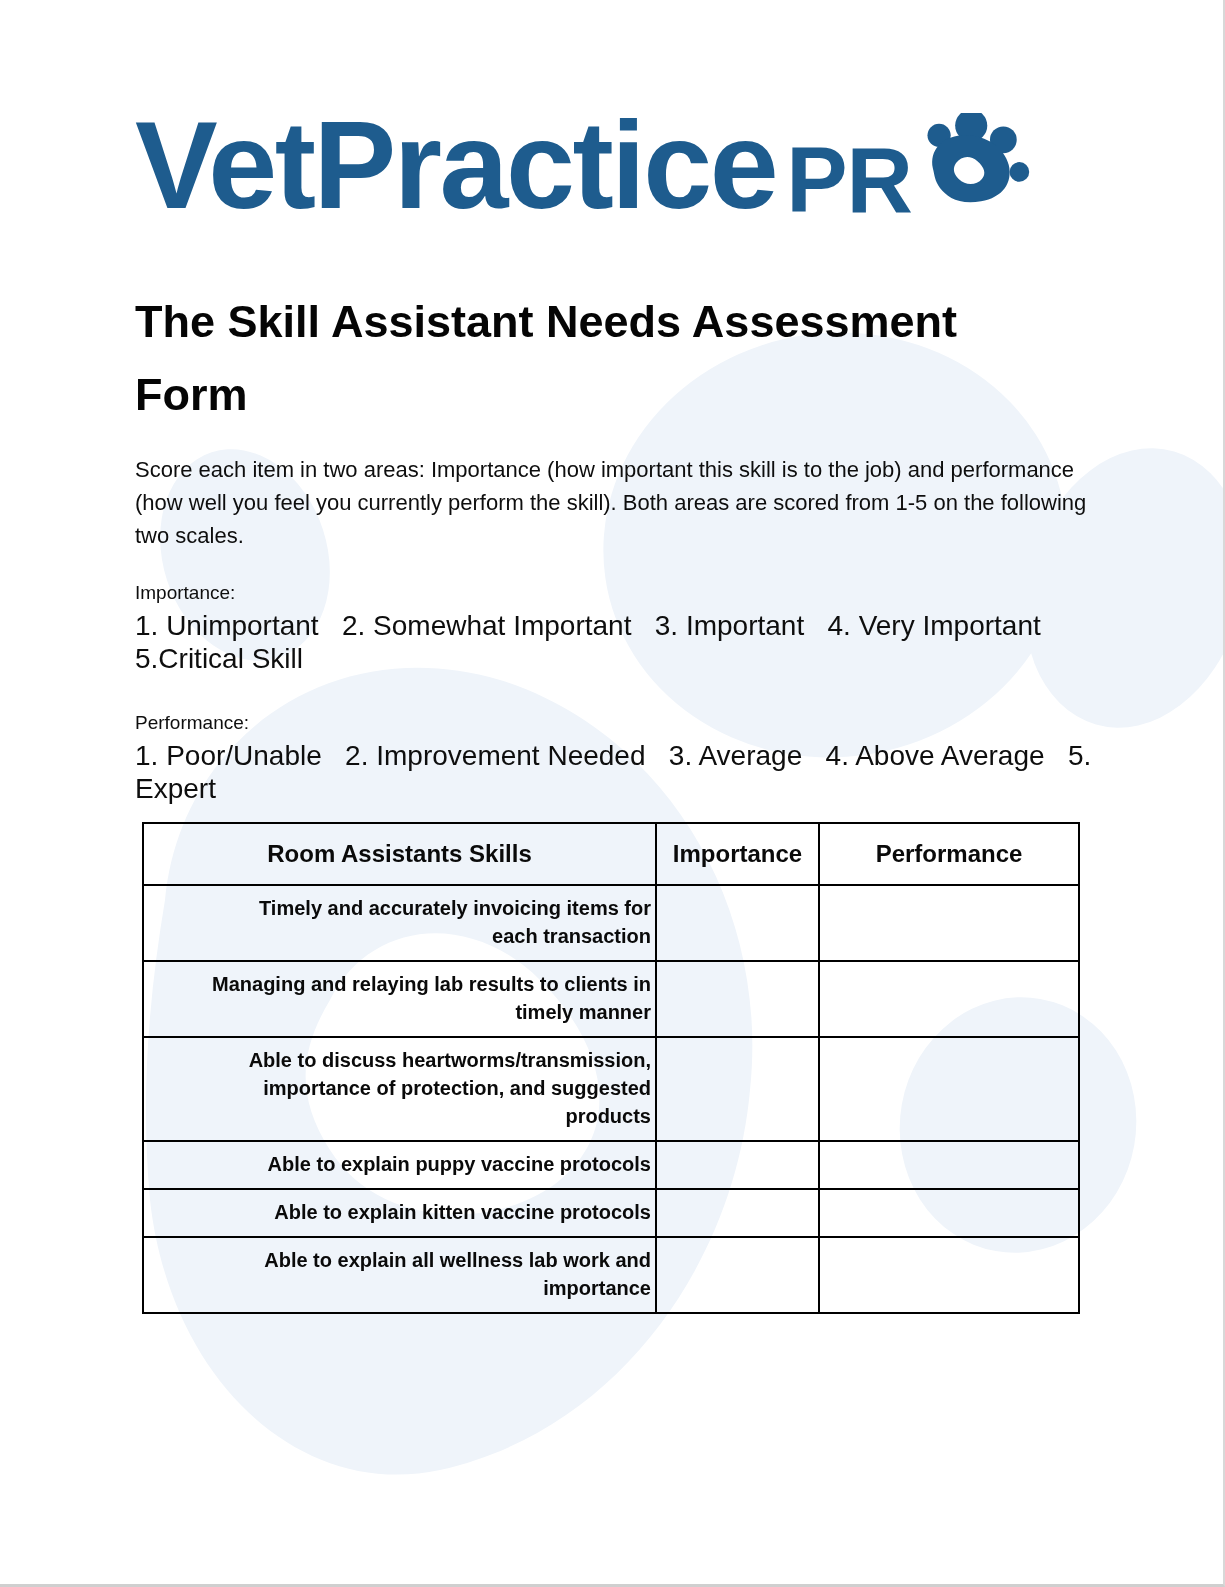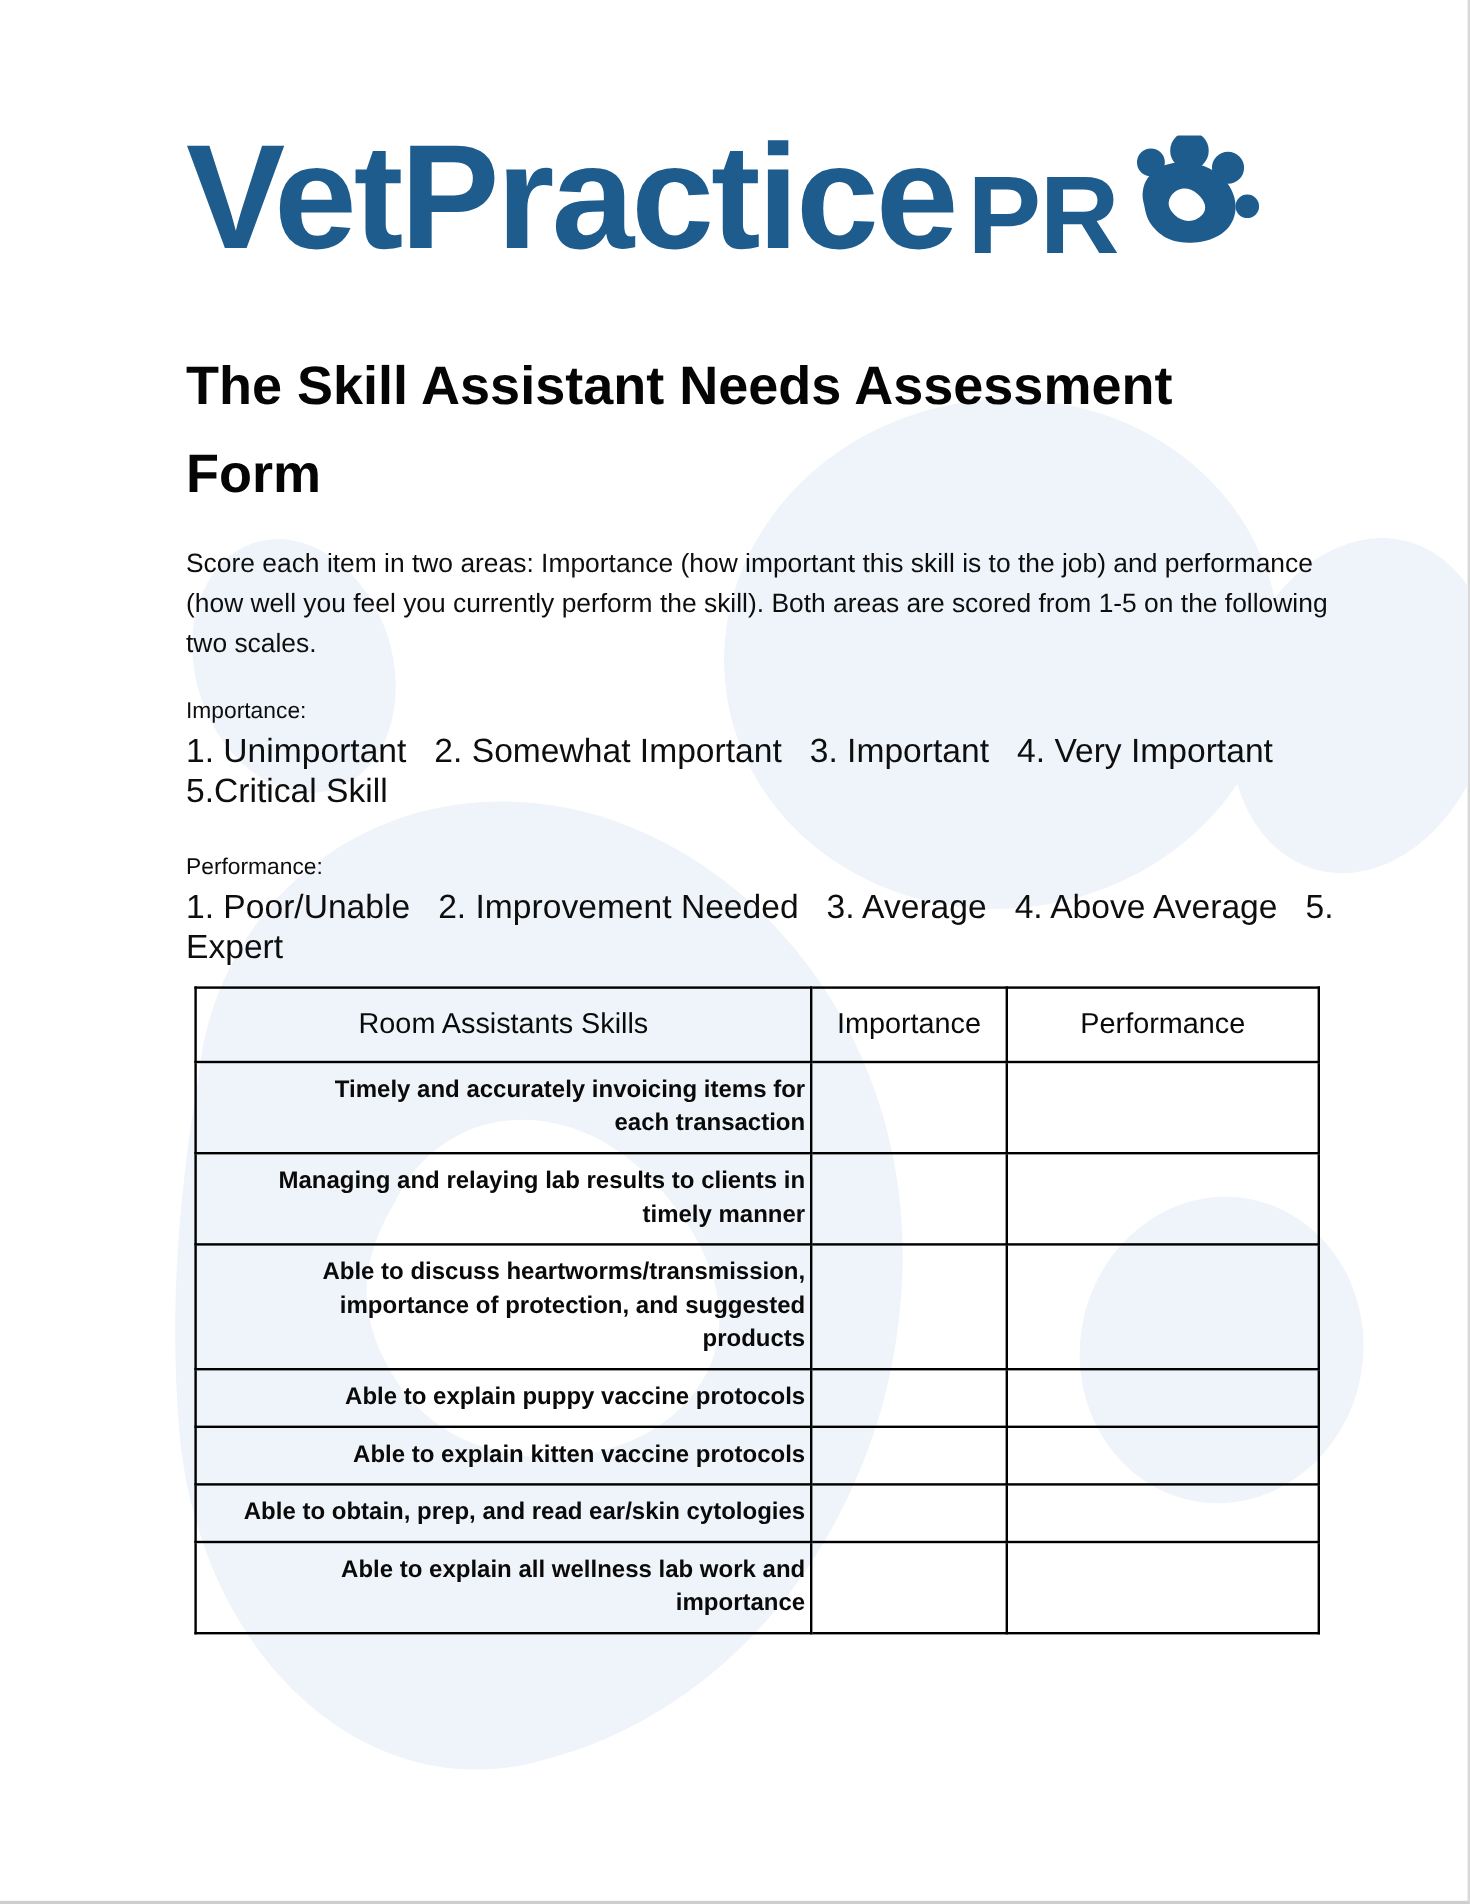--- a/index.html
+++ b/index.html
@@ -3,21 +3,21 @@
 <meta charset="utf-8">
 <style>
   html,body { margin:0; padding:0; background:#ffffff; }
   .page {
     position:relative; width:1225px; height:1587px; box-sizing:border-box;
     background:#ffffff; overflow:hidden;
     border-right:2px solid #d8d8d8; border-bottom:3px solid #cfcfcf;
     font-family:"Liberation Sans", sans-serif; color:#0e0e0e;
   }
   .watermark { position:absolute; left:0; top:0; z-index:0; pointer-events:none; }
-  .content { position:relative; z-index:1; padding:97px 100px 0 135px;margin-left:20px; }
+  .content { position:relative; z-index:1; padding:97px 100px 0 135px; }
 
   
   .logo { display:flex; align-items:flex-end; height:130px; white-space:nowrap; }
   .logo-main { font-size:124px; font-weight:bold; letter-spacing:-2.5px; line-height:1; color:var(--brand); }
   .logo-pro  { font-size:92px;  font-weight:bold; letter-spacing:-1px;  line-height:1; color:var(--brand); margin-left:10px; margin-bottom:1px; }
   .paw-logo  { width:116px; height:100px; margin-left:3px; margin-bottom:14px; }
 
   h1.title { font-size:45px; line-height:73px; font-weight:bold; color:#050505; margin:58px 0 0 0; max-width:900px; letter-spacing:0; }
 
   .intro { font-size:22px; line-height:33px; margin:22px 0 0 0; max-width:980px; }
@@ -26,21 +26,21 @@
   .scale-items { font-size:28px; line-height:33px; margin:0; white-space:pre-wrap; max-width:1000px; }
   .scale-label.second { margin-top:31px; }
 
   
   table.skills { border-collapse:collapse; table-layout:fixed; width:936px; margin:17px 0 0 7px; }
   table.skills col.c-skill { width:513px; }
   table.skills col.c-imp   { width:163px; }
   table.skills col.c-perf  { width:260px; }
   table.skills th {
     border:2px solid #000; height:60px; vertical-align:middle; text-align:center;
-    font-size:24px; font-weight:normal; color:#0a0a0a; padding:0 4px;
+    font-size:24px; font-weight:bold; color:#0a0a0a; padding:0 4px;
   }
   table.skills td {
     border:2px solid #000; vertical-align:top; text-align:right;
     font-size:20px; font-weight:bold; line-height:28px; color:#0a0a0a;
     padding:8px 4px 10px 8px; white-space:pre-wrap;
   }
 </style>
 </head>
 <body>
 
@@ -139,25 +139,20 @@
             <td>Able to explain puppy vaccine protocols</td>
             <td></td>
             <td></td>
           </tr>
           <tr>
             <td>Able to explain kitten vaccine protocols</td>
             <td></td>
             <td></td>
           </tr>
           <tr>
-            <td>Able to obtain, prep, and read ear/skin cytologies</td>
-            <td></td>
-            <td></td>
-          </tr>
-          <tr>
             <td>Able to explain all wellness lab work and
 importance</td>
             <td></td>
             <td></td>
           </tr>
         </tbody>
     </table>
 
   </div>
 </div>

